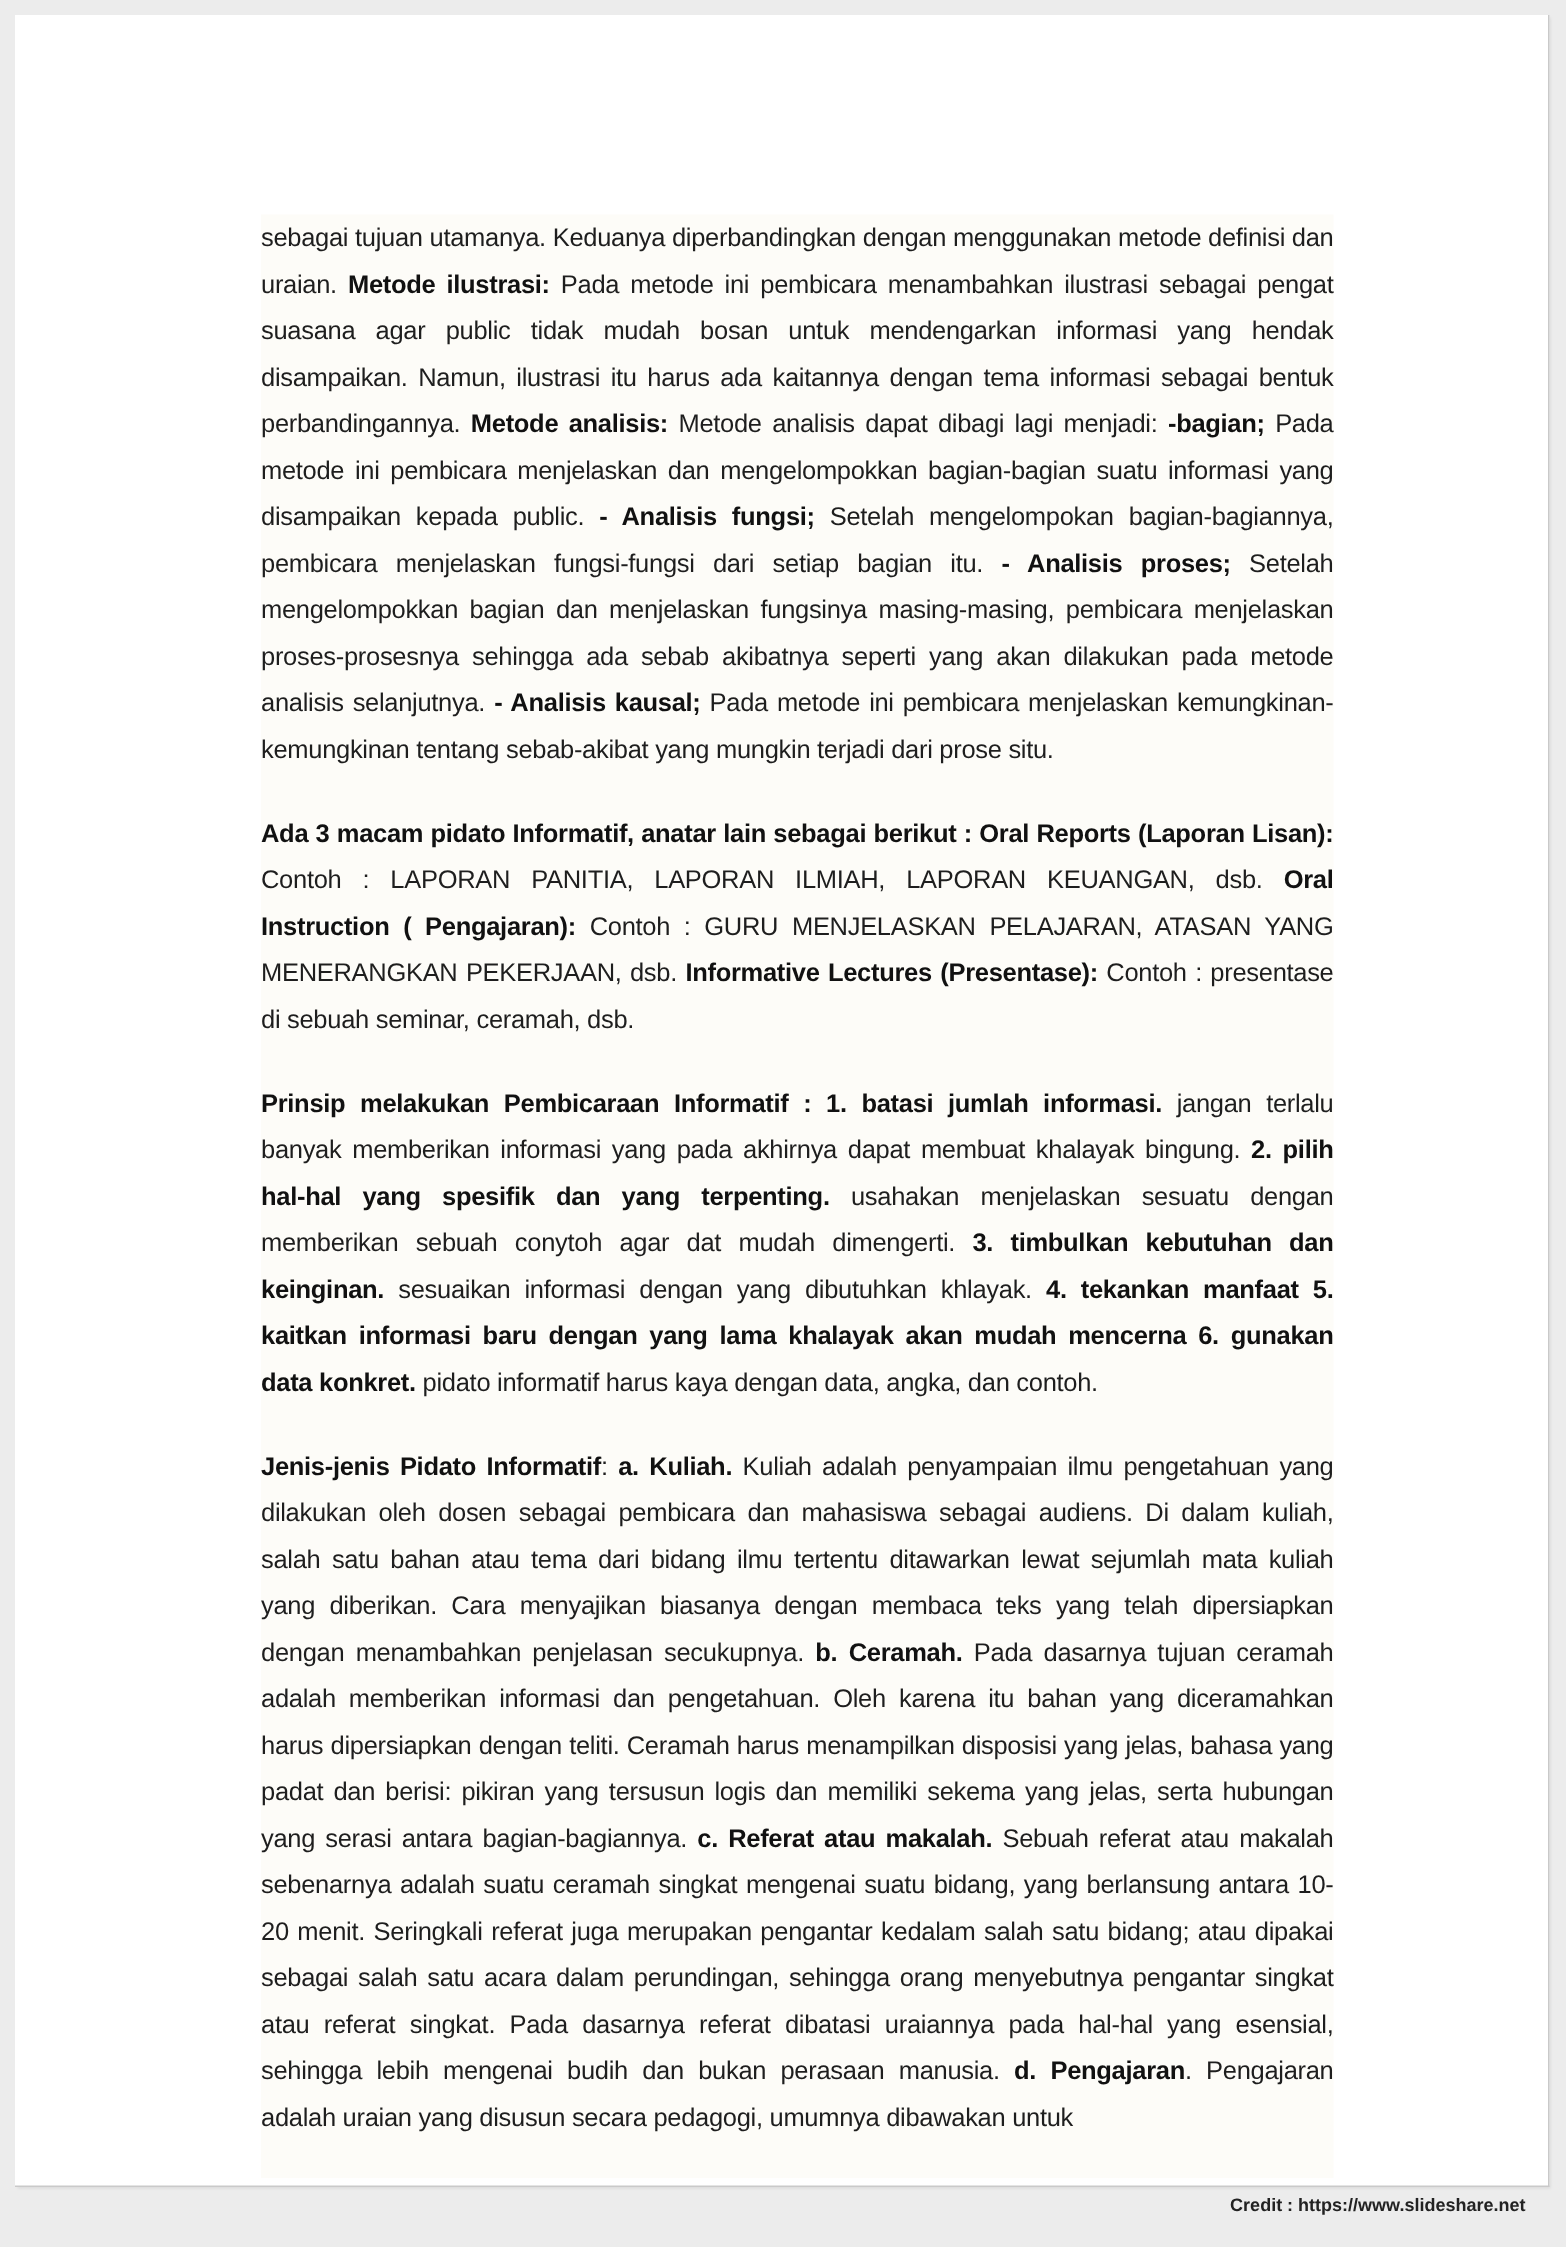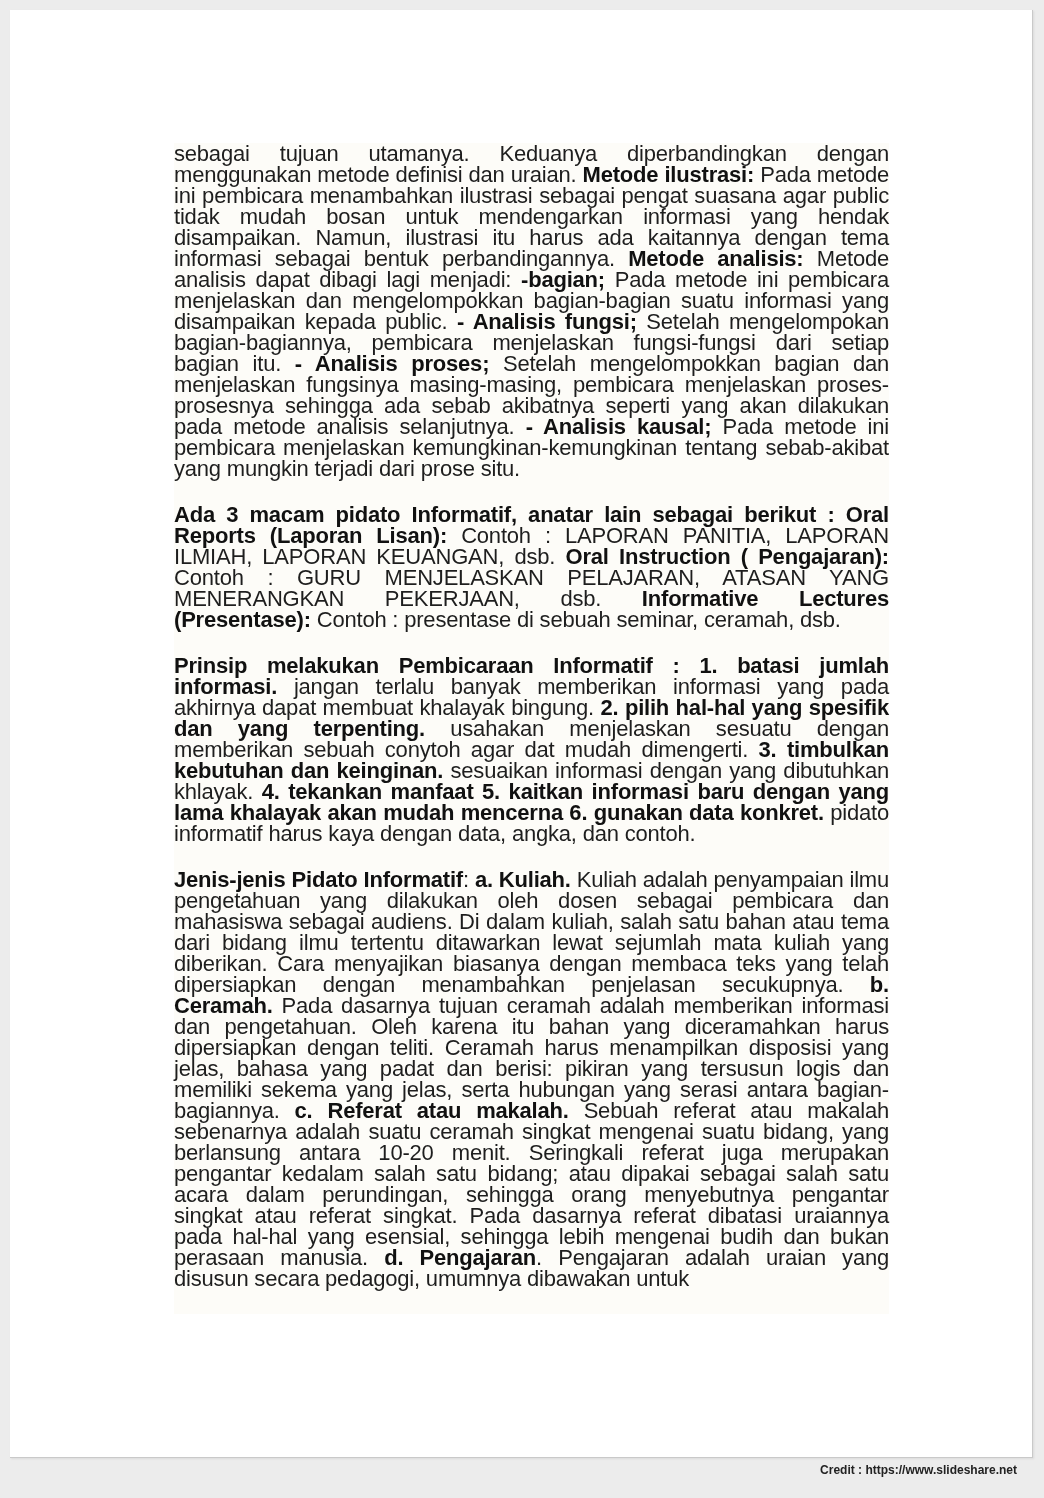--- a/index.html
+++ b/index.html
@@ -9,21 +9,21 @@
   }
   .page {
     position:absolute; left:10px; top:10px; width:1022px; height:1447px;
     background:#ffffff; border-right:1px solid #c9c9c9; border-bottom:1px solid #c9c9c9;
     box-shadow: 1px 1px 2px rgba(0,0,0,0.08);
   }
   .content {
     position:absolute; left:164px; top:133px; width:715px;
     background:#fdfcf8;
     font-family:"Liberation Sans", sans-serif;
-    font-size:22px; line-height:21px; color:#1e1e1e;
+    font-size:17px; line-height:31px; color:#1e1e1e;
     letter-spacing:-0.2px;
   }
   .para { margin:0 0 25px 0; text-align:justify; }
   .para b { font-weight:bold; color:#111; }
   .credit {
     position:absolute; right:27px; top:1463px;
     font-family:"Liberation Sans", sans-serif; font-size:12px; font-weight:bold; color:#222;
   }
 </style>
 </head>

